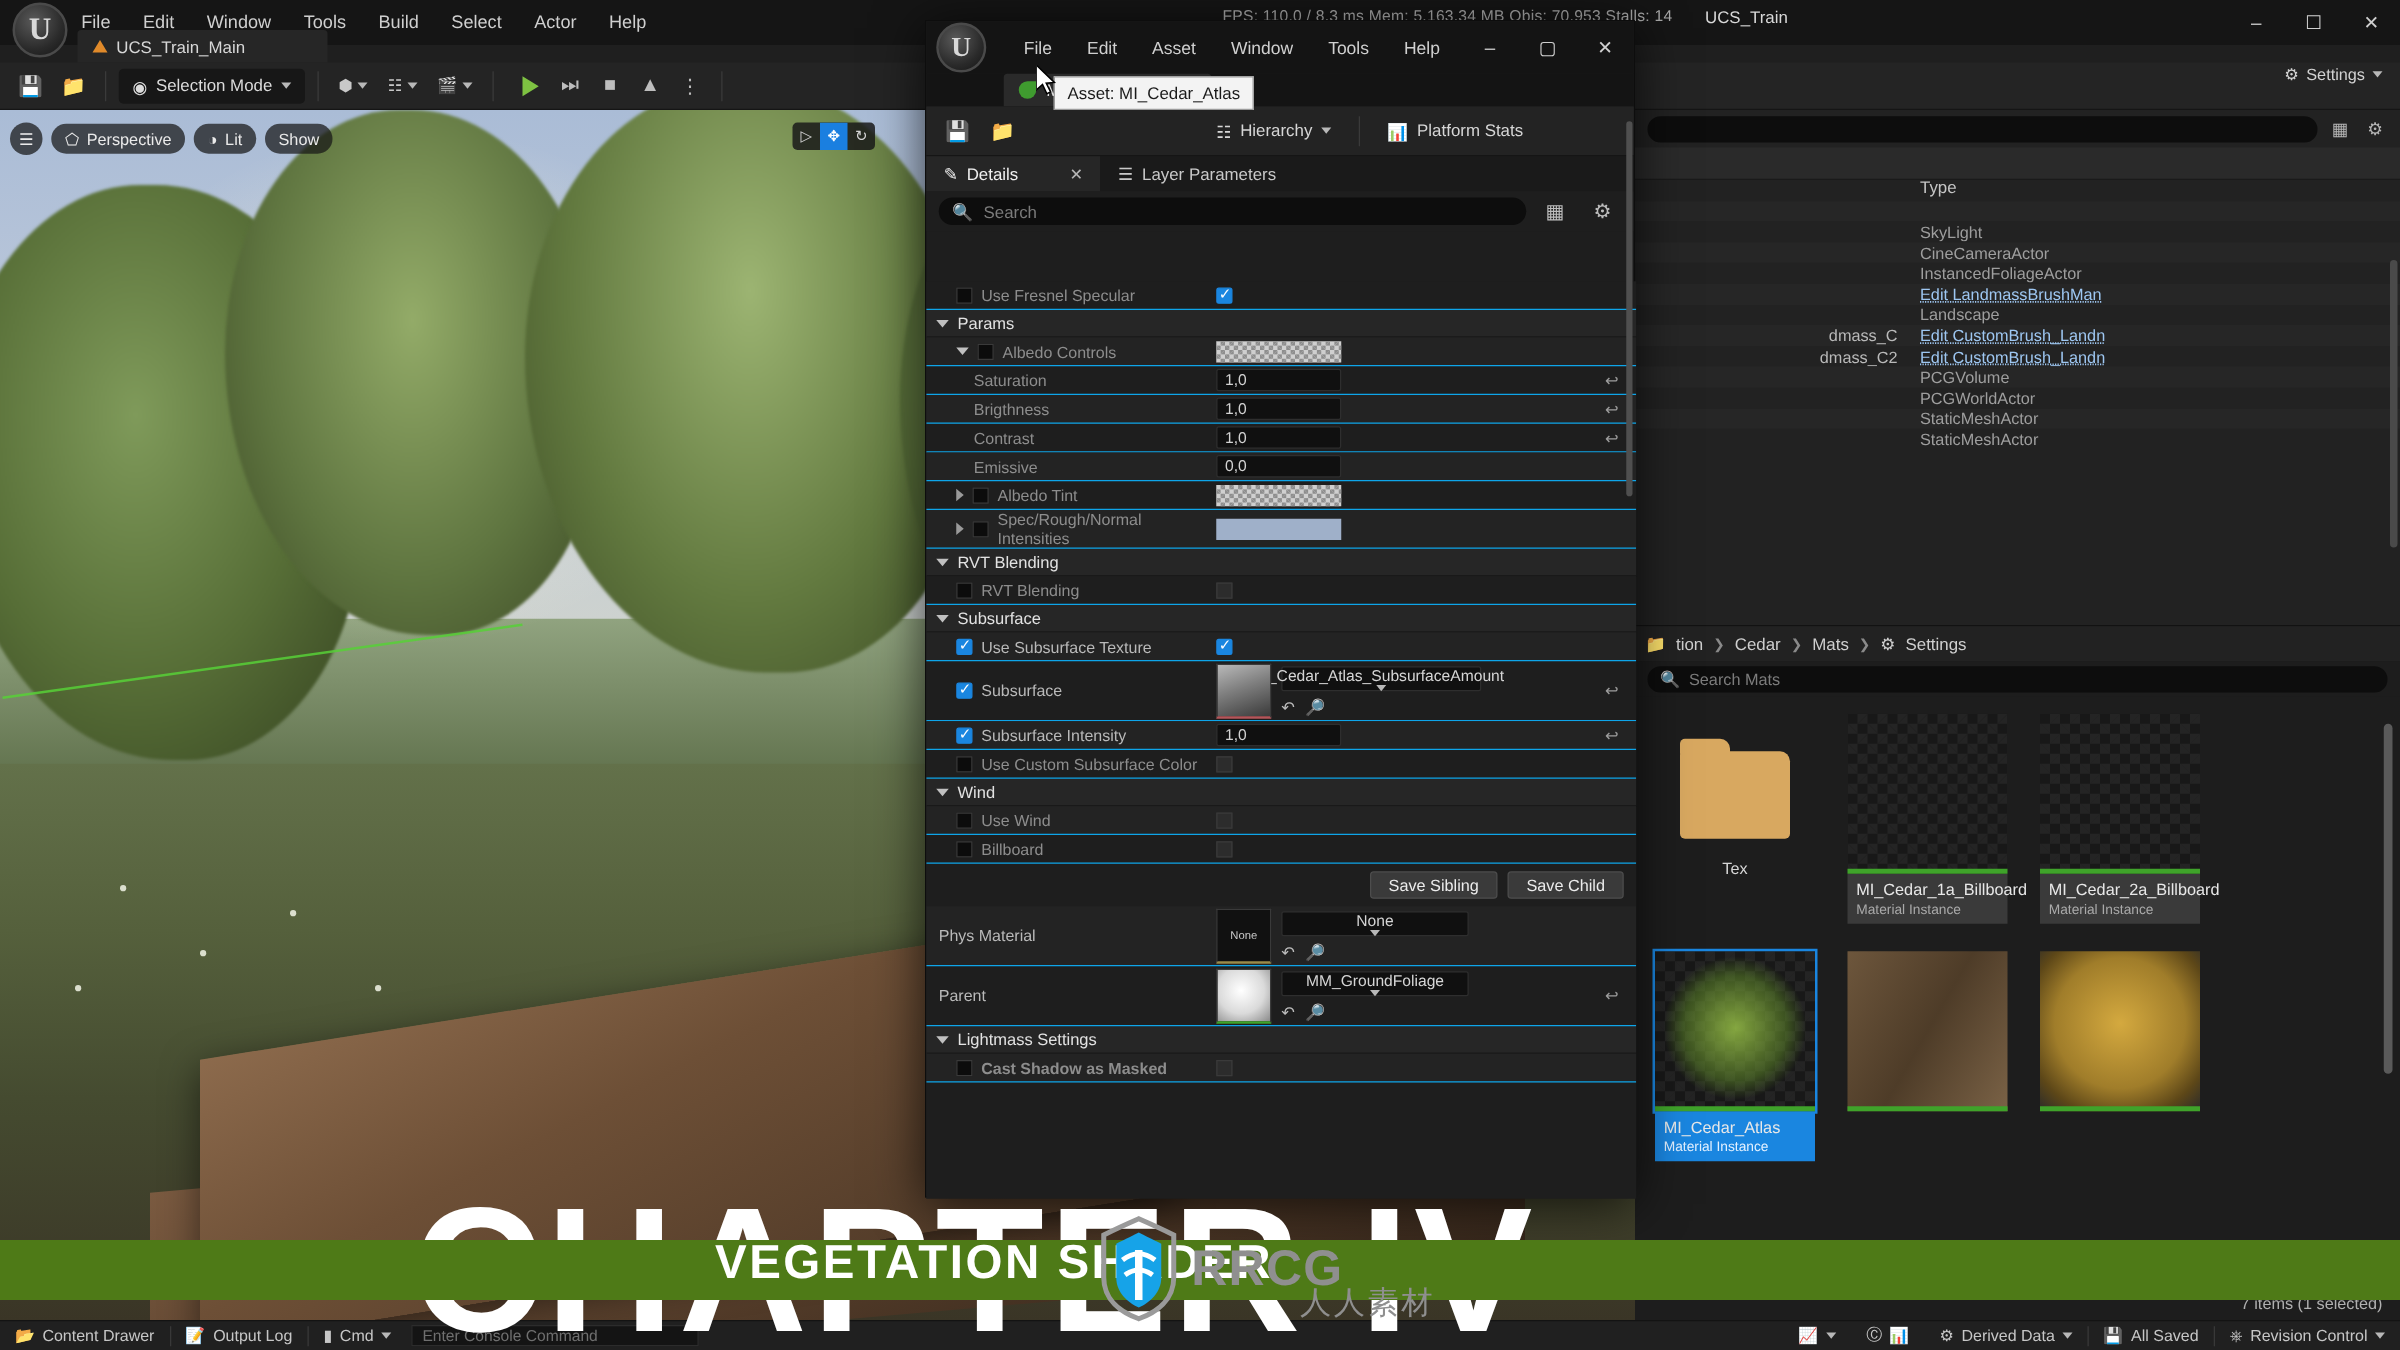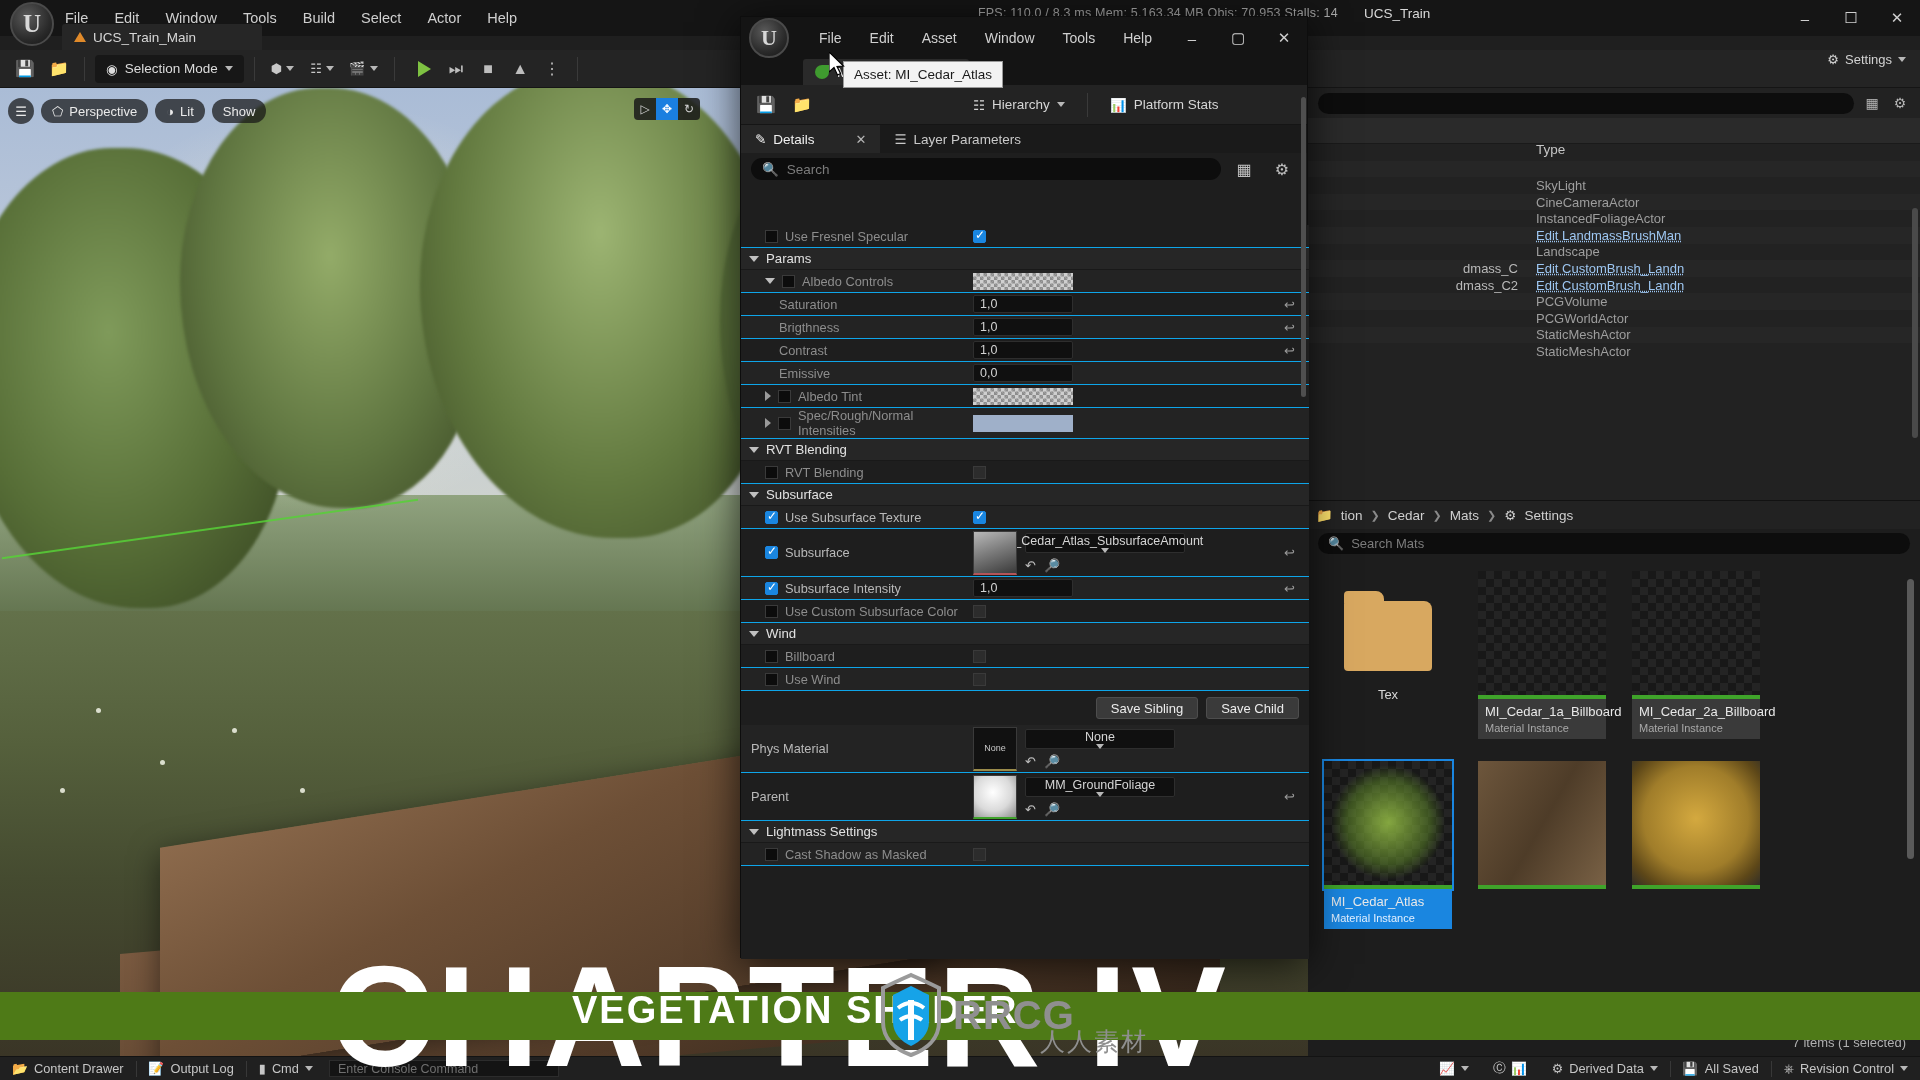--- a/index.html
+++ b/index.html
@@ -730,33 +730,33 @@
             <span>Use Custom Subsurface Color</span>
           </div>
           <div class="pval">
             <div class="smallbox"></div>
           </div>
         </div>
         <div class="sect">
           <span class="arrow-d"></span>
           <span>Wind</span>
         </div>
+        <div class="prow alt">
+          <div class="plabel dim" style="padding-left: 24px;">
+            <span class="swatch-blk"></span>
+            <span>Use Wind</span>
+          </div>
+          <div class="pval">
+            <div class="smallbox"></div>
+          </div>
+        </div>
         <div class="prow">
           <div class="plabel dim" style="padding-left: 24px;">
             <span class="swatch-blk"></span>
             <span>Billboard</span>
-          </div>
-          <div class="pval">
-            <div class="smallbox"></div>
-          </div>
-        </div>
-        <div class="prow alt">
-          <div class="plabel dim" style="padding-left: 24px;">
-            <span class="swatch-blk"></span>
-            <span>Use Wind</span>
           </div>
           <div class="pval">
             <div class="smallbox"></div>
           </div>
         </div>
         <div class="btnrow">
           <div class="sbtn">Save Sibling</div>
           <div class="sbtn">Save Child</div>
         </div>
         <div class="prow alt" style="min-height: 48px;">
@@ -794,21 +794,21 @@
               </div>
             </div>
             <span class="reset">↩</span>
           </div>
         </div>
         <div class="sect">
           <span class="arrow-d"></span>
           <span>Lightmass Settings</span>
         </div>
         <div class="prow alt">
-          <div class="plabel dim" style="padding-left: 24px;">
+          <div class="plabel dim" style="padding-left: 24px; font-weight: bold;">
             <span class="swatch-blk"></span>
             <span>Cast Shadow as Masked</span>
           </div>
           <div class="pval">
             <div class="smallbox"></div>
           </div>
         </div>
       </div>
     <div class="props-scroll"></div>
   </div>

